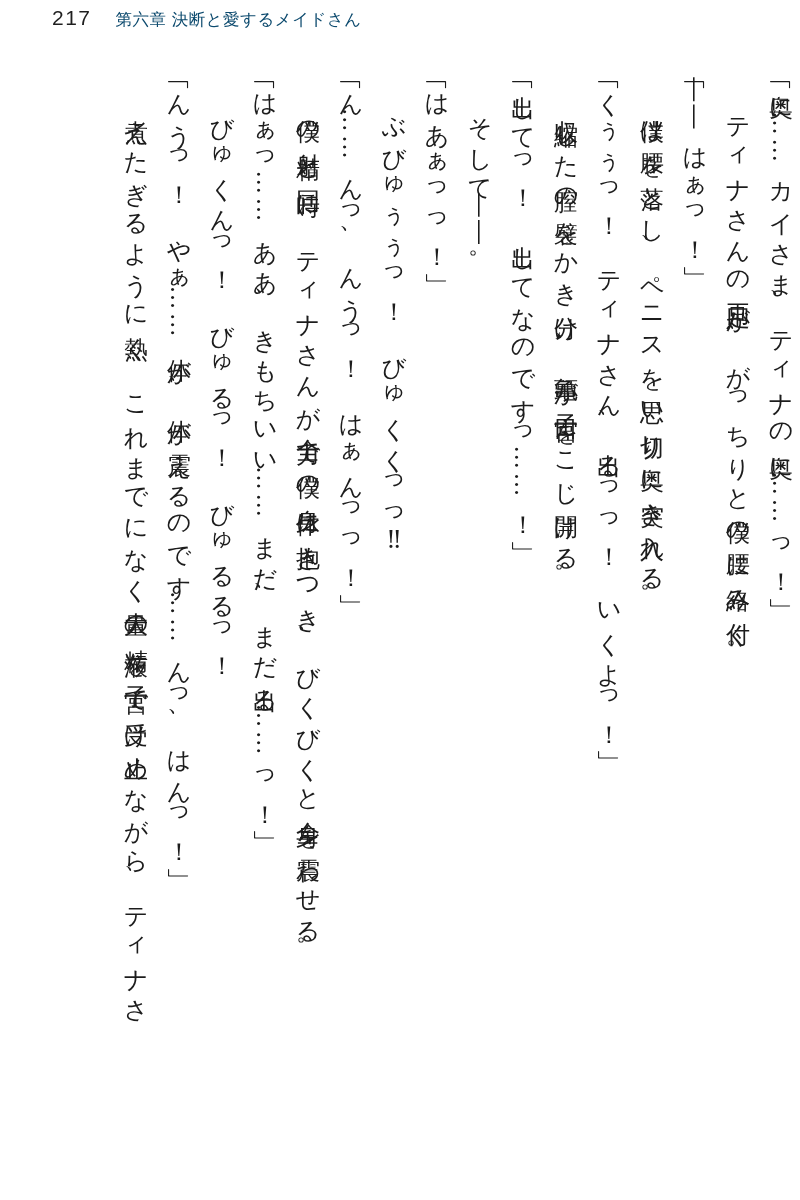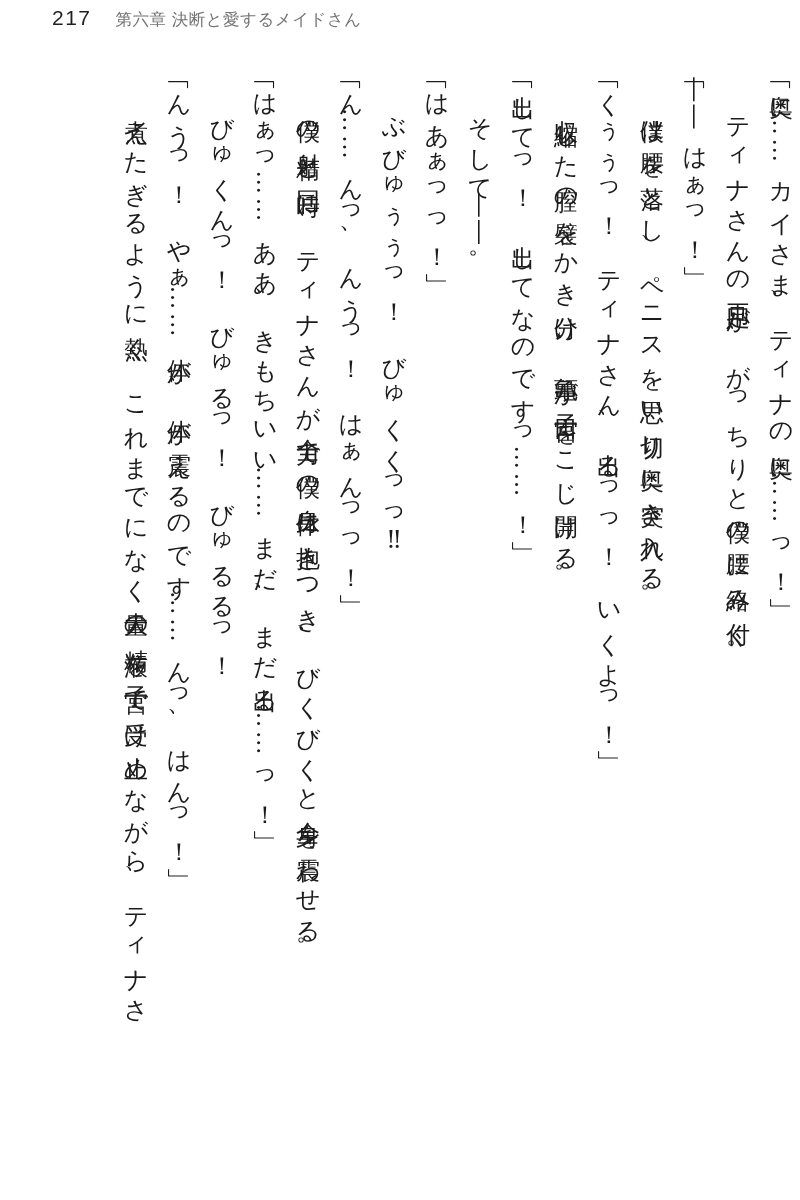--- a/index.html
+++ b/index.html
@@ -28,21 +28,21 @@
     white-space: nowrap;
   }
   .page-number {
     font-size: 21px;
     letter-spacing: 1.5px;
     color: #1f1f1f;
   }
   .chapter-title {
     font-size: 16.5px;
     letter-spacing: 0.5px;
-    color: #737373;
+    color: #0c4a6e;
   }
   
   .text-body {
     position: absolute;
     top: 74px;
     right: 14px;
     height: 1094px;
     writing-mode: vertical-rl;
     text-orientation: mixed;
     font-family: "DejaVu Serif", "Liberation Serif", serif;

